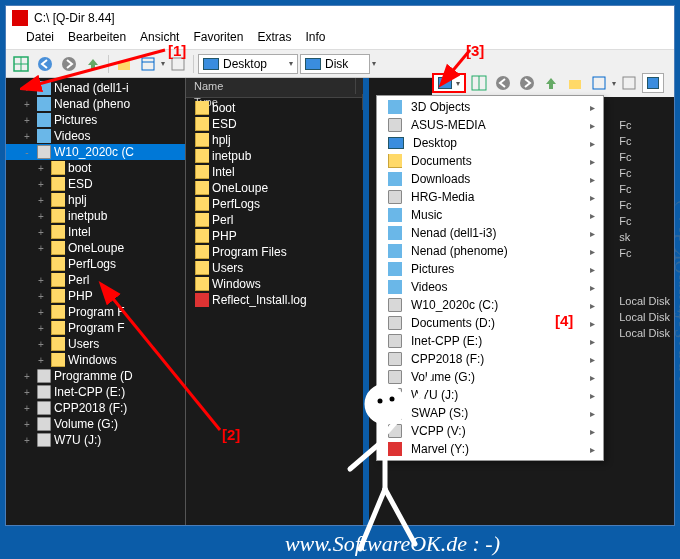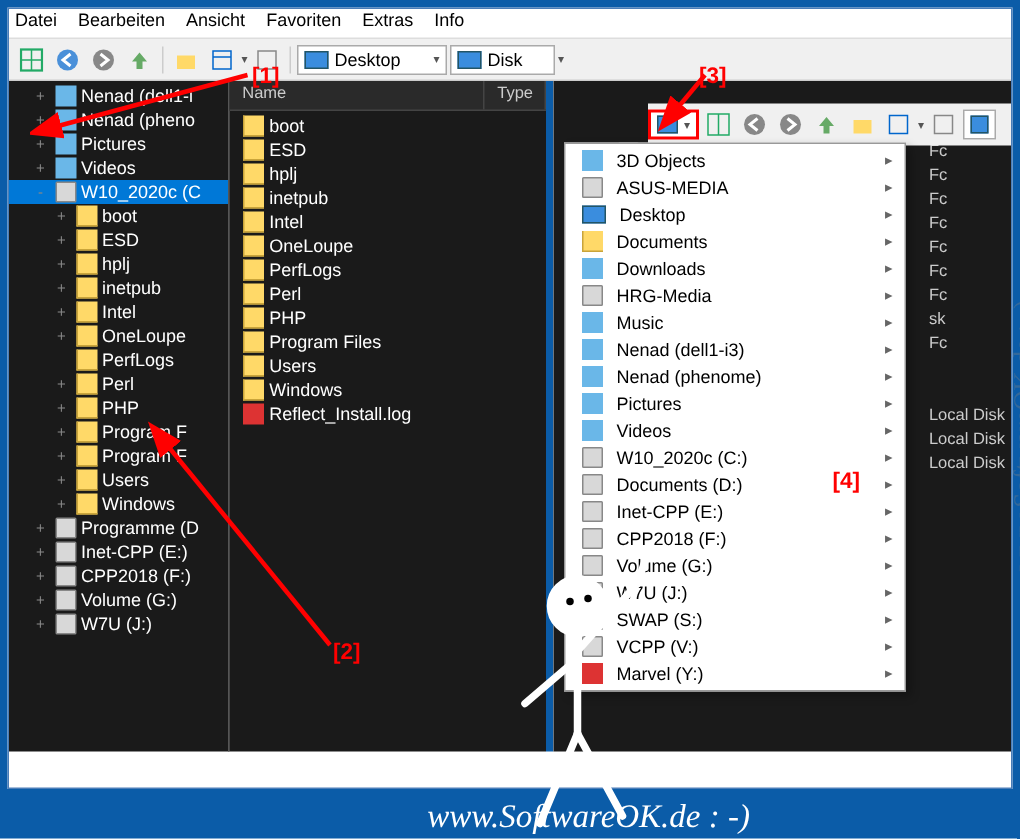--- a/index.html
+++ b/index.html
@@ -1,33 +1,33 @@
 <!DOCTYPE html>
 <html><head>
 <meta charset="utf-8">
 <style>
 * { margin: 0; padding: 0; box-sizing: border-box; font-family: "Segoe UI", Tahoma, sans-serif; font-size: 12px; }
 body { background: #0b5ca8; width: 680px; height: 559px; position: relative; overflow: hidden; }
 .window { position: absolute; left: 5px; top: 5px; width: 670px; height: 521px; background: #fff; border: 1px solid #4a7db8; }
 .titlebar { height: 24px; background: #fff; display: flex; align-items: center; padding: 0 6px; color: #000; }
 .titlebar .icon { width: 16px; height: 16px; background: #d00; margin-right: 6px; display: inline-block; }
-.menubar { height: 20px; background: #fff; display: flex; gap: 14px; padding: 0 4px; color: #000; border-bottom: 1px solid #ddd; }
+.menubar { height: 20px; background: #fff; display: flex; gap: 14px; padding: 0 20px; color: #000; border-bottom: 1px solid #ddd; }
 .menubar span { cursor: default; }
 .toolbar { height: 28px; background: #f0f0f0; display: flex; align-items: center; padding: 0 4px; gap: 2px; border-bottom: 1px solid #ccc; }
 .tbtn { width: 22px; height: 22px; display: flex; align-items: center; justify-content: center; border-radius: 2px; }
 .tsep { width: 1px; height: 18px; background: #ccc; margin: 0 2px; }
 .addrbox { height: 20px; background: #fff; border: 1px solid #aaa; padding: 0 4px; display: flex; align-items: center; gap: 4px; }
 .addrbox.highlight { border: 2px solid #f00; }
 .dropdown-arrow { font-size: 8px; color: #555; }
 .content { display: flex; height: calc(100% - 72px); }
 .pane { display: flex; flex-direction: column; background: #1a1a1a; color: #fff; }
 .tree-pane { width: 180px; border-right: 1px solid #555; overflow: hidden; }
 .list-pane { flex: 1; }
 .pane-header { background: #fff; color: #000; padding: 2px 6px; border-bottom: 1px solid #ccc; display: flex; align-items: center; gap: 4px; height: 20px; }
-.col-headers { display: flex; background: #2a2a2a; border-bottom: 1px solid #444; height: 20px; }
+.col-headers { display: flex; background: #2a2a2a; border-bottom: 1px solid #444; height: 20px; flex-direction: column; }
 .col-headers div { padding: 2px 8px; border-right: 1px solid #444; color: #ccc; font-size: 11px; }
 .tree { padding: 2px 0; }
 .tree-item { display: flex; align-items: center; padding: 1px 2px; white-space: nowrap; cursor: default; }
 .tree-item.sel { background: #0078d7; }
 .expander { width: 14px; text-align: center; color: #888; font-size: 10px; }
 .ticon { width: 14px; height: 14px; margin: 0 3px; display: inline-block; }
 .folder-icon { background: #ffd968; border-left: 1px solid #c9a43a; border-bottom: 1px solid #c9a43a; }
 .drive-icon { background: #d8d8d8; border: 1px solid #888; border-radius: 1px; }
 .pic-icon { background: #6ab7e8; }
 .red-icon { background: #d33; }
@@ -47,20 +47,24 @@
 .watermark { position: absolute; right: 8px; top: 200px; color: rgba(128,128,128,.35); font-size: 18px; transform: rotate(-90deg); transform-origin: right top; z-index: 70; pointer-events: none; font-family: "Comic Sans MS", cursive; }
 .footer-text { position: absolute; bottom: 2px; right: 180px; color: #fff; font-size: 22px; font-family: "Comic Sans MS", cursive; font-style: italic; }
 .stick-figure { position: absolute; bottom: 0; left: 330px; z-index: 80; pointer-events: none; }
 .toolbar-right { position: absolute; left: 432px; top: 69px; height: 28px; background: #f0f0f0; display: flex; align-items: center; gap: 2px; z-index: 40; width: 242px; }
 .mon-icon { width: 16px; height: 12px; background: #3a8dde; border: 1px solid #256; display: inline-block; }
 </style>
 </head>
 <body>
 
 <div class="window">
+  <div class="titlebar">
+    <span class="icon"></span>
+    <span>C:\   [Q-Dir 8.44]</span>
+  </div>
   <div class="menubar">
     <span>Datei</span>
     <span>Bearbeiten</span>
     <span>Ansicht</span>
     <span>Favoriten</span>
     <span>Extras</span>
     <span>Info</span>
   </div>
   <div class="toolbar">
     <div class="tbtn">

